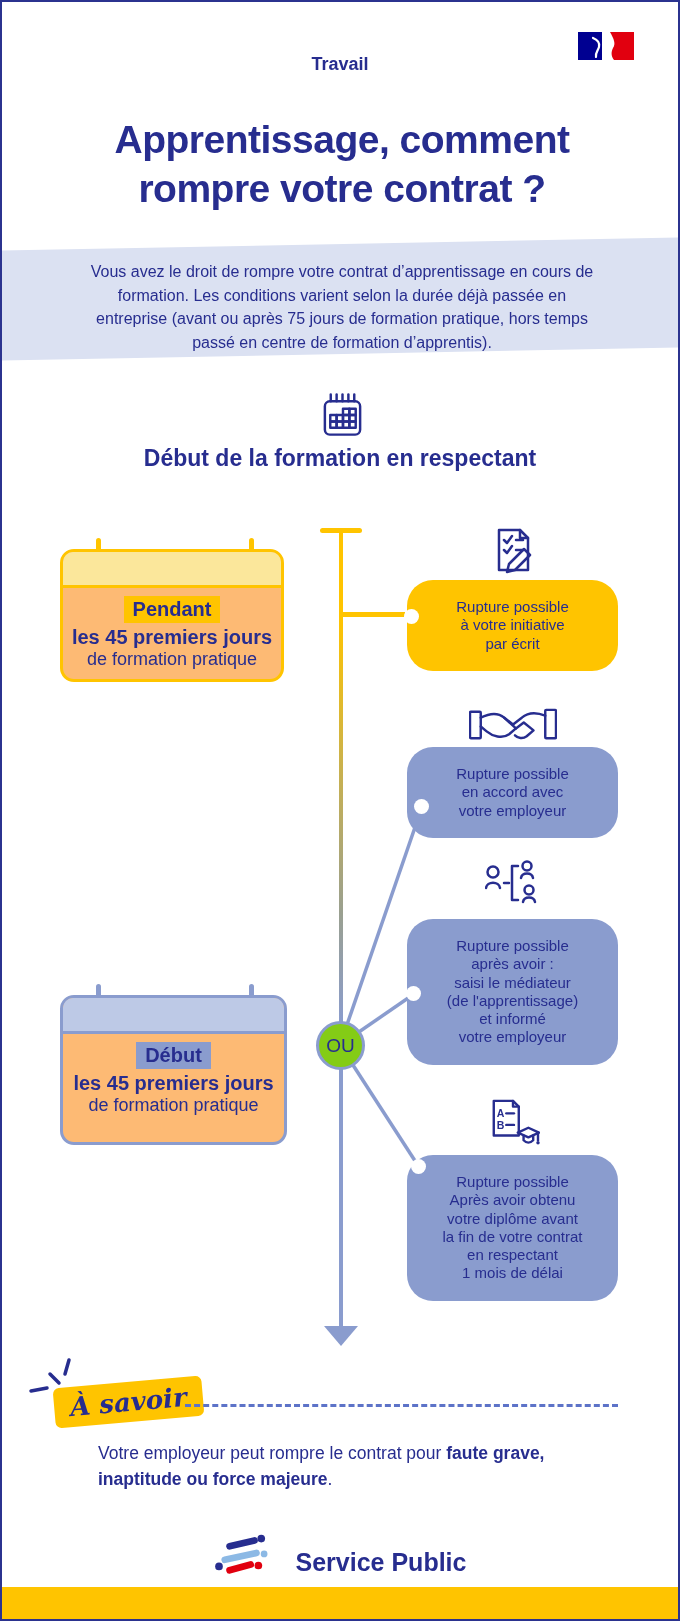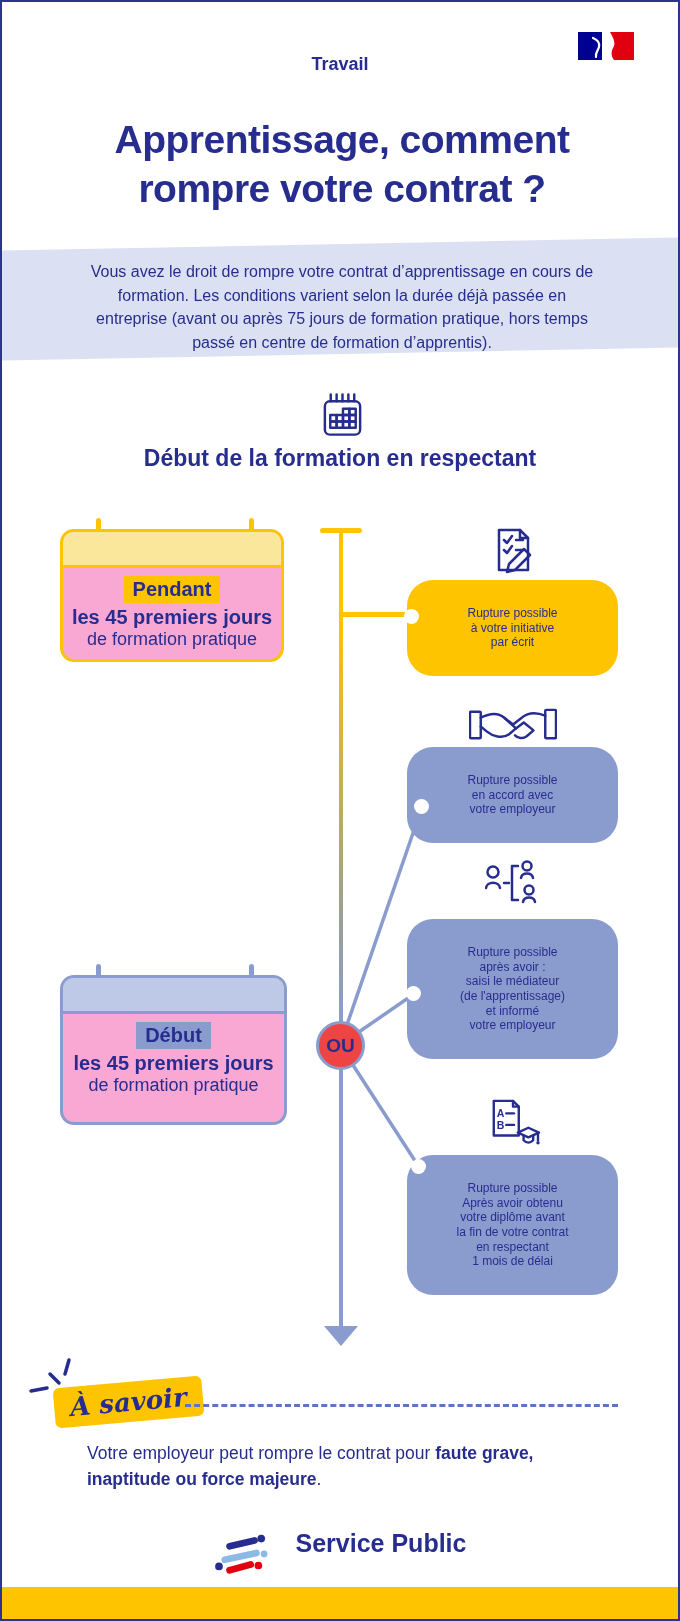--- a/index.html
+++ b/index.html
@@ -13,21 +13,21 @@
   .category{top:52px;left:0;width:100%;text-align:center;font-size:18px;font-weight:700;}
   .title{top:92px;left:60px;width:560px;text-align:center;font-size:39px;font-weight:800;line-height:1.26;letter-spacing:-0.5px;margin-top:21px;}
   .flag{top:30px;left:576px;width:56px;height:28px;}
   
   .band{top:242px;left:-12px;width:706px;height:110px;background:#dbe1f2;transform:rotate(-1.1deg);}
   .band-text{top:258px;left:80px;width:520px;text-align:center;font-size:16px;line-height:1.47;}
   
   .cal-icon-top{top:390px;left:317px;width:47px;height:50px;}
   .section-heading{top:443px;left:0;width:100%;text-align:center;font-size:23px;font-weight:800;}
   
-  .cal-card{box-sizing:border-box;border-radius:14px;background:#f9a8d4;}
+  .cal-card{box-sizing:border-box;border-radius:14px;background:#fdba74;margin-top:20px;}
   .cal-card.yellow{left:58px;top:527px;width:224px;height:133px;border:3px solid #ffc400;}
   .cal-card.blue{left:58px;top:973px;width:227px;height:150px;border:3px solid #8a9cce;}
   .cal-band{position:absolute;left:0;top:0;right:0;height:33px;border-radius:10px 10px 0 0;}
   .cal-card.yellow .cal-band{background:#fbe79b;border-bottom:3px solid #ffc400;}
   .cal-card.blue .cal-band{background:#bdc9e6;border-bottom:3px solid #8a9cce;}
   .ring{position:absolute;width:5px;height:40px;border-radius:3px;top:-14px;}
   .cal-card.yellow .ring{background:#ffc400;}
   .cal-card.blue .ring{background:#8a9cce;}
   .ring.r1{left:33px;} .ring.r2{left:186px;}
   .cal-content{position:absolute;left:0;right:0;top:44px;text-align:center;line-height:1.15;}
@@ -36,42 +36,42 @@
   .cal-card.blue .hl{background:#8a9cce;}
   .cal-line1{font-size:20px;font-weight:800;}
   .cal-line2{font-size:18px;font-weight:400;}
   
   .t-cap{left:318px;top:526px;width:42px;height:5px;background:#ffc400;border-radius:3px;}
   .t-line{left:337px;top:528px;width:4px;height:798px;
     background:linear-gradient(to bottom,#ffc400 0%,#ffc400 11%,#c9b14e 30%,#9aa090 48%,#8a9cce 62%,#8a9cce 100%);}
   .t-connector{left:341px;top:610px;width:62px;height:5px;background:#ffc400;}
   .t-arrow{left:322px;top:1324px;width:0;height:0;border-left:17px solid transparent;border-right:17px solid transparent;border-top:20px solid #8a9cce;}
   .branch-lines{left:330px;top:790px;width:100px;height:400px;}
-  .ou{left:314px;top:1019px;width:49px;height:49px;border-radius:50%;background:#ef4444;border:3.5px solid #8a9cce;
-      display:flex;align-items:center;justify-content:center;font-size:19px;font-weight:700;z-index:6;box-sizing:border-box;}
+  .ou{left:314px;top:1019px;width:49px;height:49px;border-radius:50%;background:#84cc16;border:3.5px solid #8a9cce;
+      display:flex;align-items:center;justify-content:center;font-size:19px;font-weight:400;z-index:6;box-sizing:border-box;}
   .dot{width:15px;height:15px;border-radius:50%;background:#fff;z-index:7;}
   .dot1{left:402px;top:607px;} .dot2{left:412px;top:797px;} .dot3{left:404px;top:984px;} .dot4{left:409px;top:1157px;}
   
   .bubble{left:405px;width:211px;box-sizing:border-box;border-radius:26px;text-align:center;
-    font-size:12px;line-height:1.22;padding:26px 4px;white-space:pre-line;z-index:4;}
+    font-size:15px;line-height:1.22;padding:18px 4px;white-space:pre-line;z-index:4;}
   .bubble.gold{background:#ffc400;top:578px;}
   .bubble.b1{background:#8a9cce;top:745px;}
   .bubble.b2{background:#8a9cce;top:917px;}
   .bubble.b3{background:#8a9cce;top:1153px;}
   .o-icon{left:405px;width:211px;display:flex;justify-content:center;}
   .oi-doc{top:524px;} .oi-hand{top:702px;} .oi-med{top:856px;} .oi-dip{top:1095px;}
   
   .sparks{left:22px;top:1352px;width:60px;height:45px;}
   .know-badge{left:52px;top:1380px;background:#ffc400;padding:5px 16px;border-radius:6px;transform:rotate(-5deg);
     font-family:"DejaVu Serif", serif;font-style:italic;font-weight:800;font-size:26px;}
   .dash-line{left:183px;top:1402px;width:433px;border-top:3px dashed #5d73c8;}
-  .note{left:85px;top:1438px;width:515px;font-size:17.5px;line-height:1.5;}
+  .note{left:96px;top:1438px;width:515px;font-size:17.5px;line-height:1.5;}
   .note b{font-weight:700;}
   
-  .footer-logo{left:0;top:1527px;width:100%;display:flex;align-items:flex-start;justify-content:center;gap:24px;}
+  .footer-logo{left:0;top:1527px;width:100%;display:flex;align-items:flex-end;justify-content:center;gap:24px;}
   .brand{font-size:25px;font-weight:800;}
   .bottom-bar{left:0;bottom:0;width:100%;height:32px;background:#ffc400;}
   svg{display:block;}
   .stk{stroke:#272d8f;stroke-width:2.5;fill:none;stroke-linecap:round;stroke-linejoin:round;}
 </style>
 </head>
 <body>
 
 <div class="page">
 

